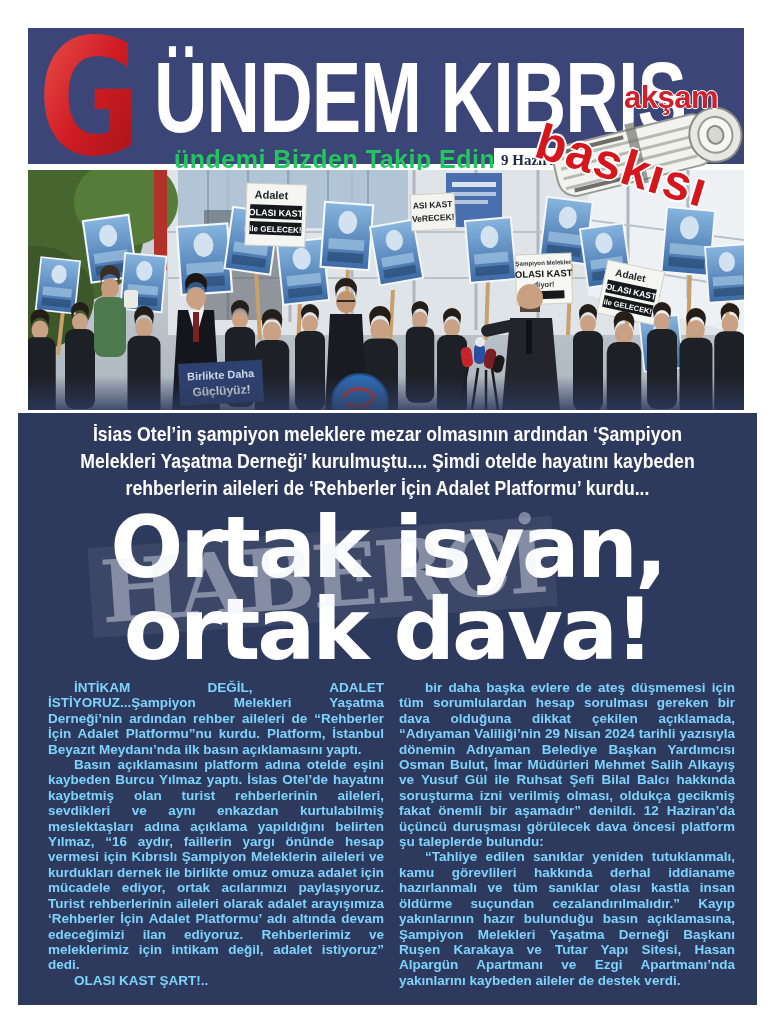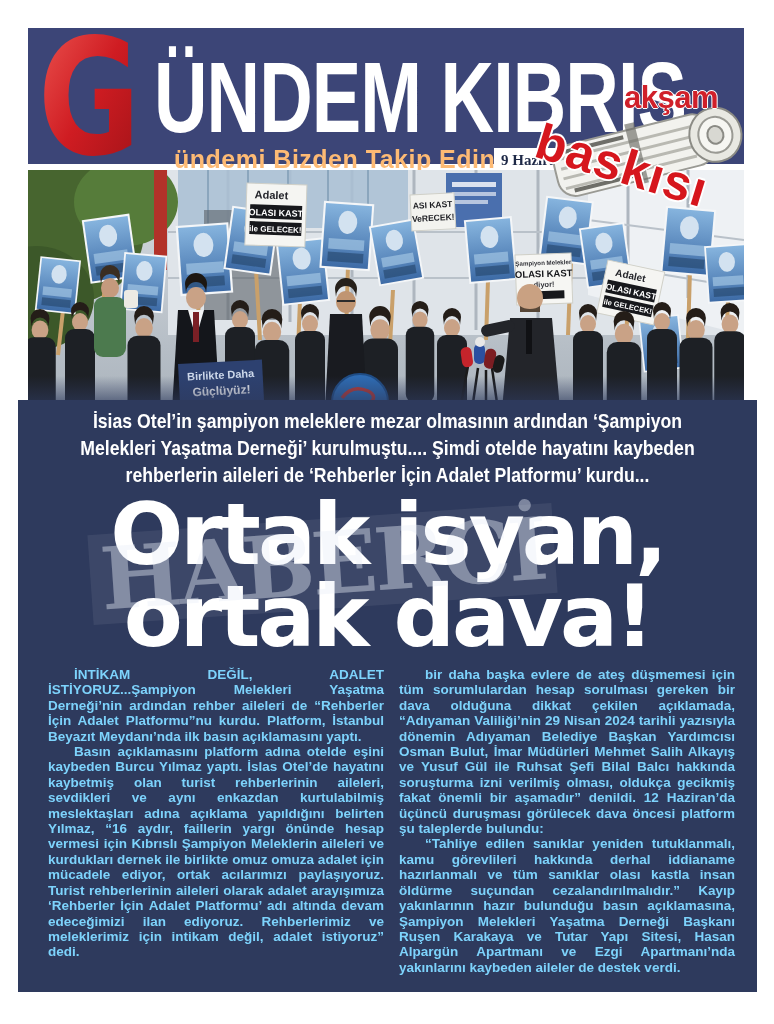--- a/index.html
+++ b/index.html
@@ -4,41 +4,41 @@
 <style>
   html,body{margin:0;padding:0;background:#ffffff;}
   .page{position:relative;width:774px;height:1024px;background:#ffffff;overflow:hidden;
         font-family:"Liberation Sans",sans-serif;}
 
   
   .masthead{position:absolute;left:28px;top:28px;width:716px;height:136px;background:#3c4577;}
   .g-initial{position:absolute;left:10px;top:2px;}
   .mast-title{position:absolute;left:126px;top:12px;color:#ffffff;font-weight:bold;font-size:78px;
               letter-spacing:-1px;white-space:nowrap;transform:scale(0.95,1.28);transform-origin:left top;}
-  .mast-tagline{position:absolute;left:146px;top:117px;color:#fdba74;font-weight:bold;font-size:25px;
+  .mast-tagline{position:absolute;left:146px;top:117px;color:#22c55e;font-weight:bold;font-size:25px;
                 letter-spacing:0.5px;white-space:nowrap;}
   .date-box{position:absolute;left:466px;top:120px;background:#ffffff;color:#1e2947;
             font-family:"Liberation Serif",serif;font-size:15px;font-weight:bold;
             padding:4px 10px 4px 7px;white-space:nowrap;}
 
   
   .edition-stamp{position:absolute;left:540px;top:54px;width:234px;height:160px;z-index:6;text-decoration:underline;}
   .edition-aksam{position:absolute;left:84px;top:26px;color:#d0202a;font-weight:bold;font-size:31px;
                  letter-spacing:-0.5px;
                  text-shadow:1px 0 #fff,-1px 0 #fff,0 1px #fff,0 -1px #fff;}
   .edition-baskisi{position:absolute;left:6px;top:58px;color:#d6161d;font-weight:bold;font-size:50px;
                    letter-spacing:1px;transform:rotate(17deg);transform-origin:left top;
                    text-shadow:2px 0 #fff,-2px 0 #fff,0 2px #fff,0 -2px #fff,1px 1px #fff,-1px -1px #fff;}
   .roll{position:absolute;left:8px;top:42px;transform:rotate(-14deg);}
 
   
   .photo{position:absolute;left:28px;top:170px;width:716px;height:240px;overflow:hidden;}
 
   
-  .content{position:absolute;left:18px;top:400px;width:739px;height:592px;background:#2e3a5d;overflow:hidden;}
+  .content{position:absolute;left:18px;top:413px;width:739px;height:592px;background:#2e3a5d;overflow:hidden;}
   .standfirst{margin-top:7px;text-align:center;color:#ffffff;font-weight:bold;}
   .standfirst div{font-size:21px;line-height:27px;white-space:nowrap;transform:scaleX(0.84);transform-origin:center;}
   .headline{position:relative;text-align:center;color:#ffffff;margin-top:5px;
             font-family:"DejaVu Sans",sans-serif;font-weight:bold;}
   .headline div{font-size:86px;line-height:82px;letter-spacing:-3px;white-space:nowrap;}
   .watermark{position:absolute;left:72px;top:26px;transform:rotate(-4deg);z-index:3;
              font-family:"DejaVu Serif",serif;font-size:54px;letter-spacing:10px;
              color:rgba(233,239,248,0.42);background:rgba(255,255,255,0.07);
              padding:4px 10px;pointer-events:none;}
   .wm-chip{position:absolute;left:96px;top:10px;width:64px;height:56px;
@@ -283,20 +283,21 @@
       <div class="watermark">HABERCİ</div>
       <div class="wm-chip"></div>
       <div>Ortak isyan,</div>
       <div>ortak dava!</div>
     </div>
 
     <div class="article">
       <div class="col">
         <p>İNTİKAM DEĞİL, ADALET İSTİYORUZ...Şampiyon Melekleri Yaşatma Derneği’nin ardından rehber aileleri de “Rehberler İçin Adalet Platformu”nu kurdu. Platform, İstanbul Beyazıt Meydanı’nda ilk basın açıklamasını yaptı.</p>
         <p>Basın açıklamasını platform adına otelde eşini kaybeden Burcu Yılmaz yaptı. İslas Otel’de hayatını kaybetmiş olan turist rehberlerinin aileleri, sevdikleri ve aynı enkazdan kurtulabilmiş meslektaşları adına açıklama yapıldığını belirten Yılmaz, “16 aydır, faillerin yargı önünde hesap vermesi için Kıbrıslı Şampiyon Meleklerin aileleri ve kurdukları dernek ile birlikte omuz omuza adalet için mücadele ediyor, ortak acılarımızı paylaşıyoruz. Turist rehberlerinin aileleri olarak adalet arayışımıza ‘Rehberler İçin Adalet Platformu’ adı altında devam edeceğimizi ilan ediyoruz. Rehberlerimiz ve meleklerimiz için intikam değil, adalet istiyoruz” dedi.</p>
+        <p>OLASI KAST ŞART!..</p>
       </div>
       <div class="col">
         <p>bir daha başka evlere de ateş düşmemesi için tüm sorumlulardan hesap sorulması gereken bir dava olduğuna dikkat çekilen açıklamada, “Adıyaman Valiliği’nin 29 Nisan 2024 tarihli yazısıyla dönemin Adıyaman Belediye Başkan Yardımcısı Osman Bulut, İmar Müdürleri Mehmet Salih Alkayış ve Yusuf Gül ile Ruhsat Şefi Bilal Balcı hakkında soruşturma izni verilmiş olması, oldukça gecikmiş fakat önemli bir aşamadır” denildi. 12 Haziran’da üçüncü duruşması görülecek dava öncesi platform şu taleplerde bulundu:</p>
         <p>“Tahliye edilen sanıklar yeniden tutuklanmalı, kamu görevlileri hakkında derhal iddianame hazırlanmalı ve tüm sanıklar olası kastla insan öldürme suçundan cezalandırılmalıdır.” Kayıp yakınlarının hazır bulunduğu basın açıklamasına, Şampiyon Melekleri Yaşatma Derneği Başkanı Ruşen Karakaya ve Tutar Yapı Sitesi, Hasan Alpargün Apartmanı ve Ezgi Apartmanı’nda yakınlarını kaybeden aileler de destek verdi.</p>
       </div>
     </div>
 
   </section>
 </div>
 

